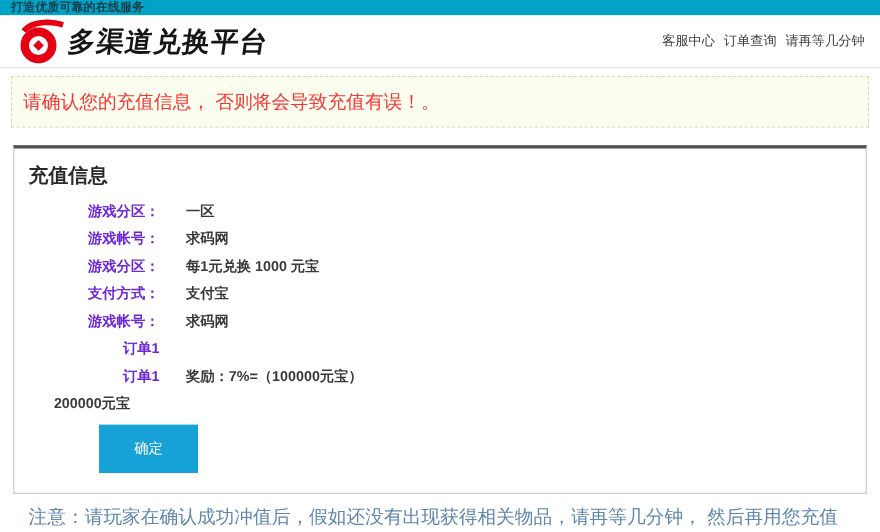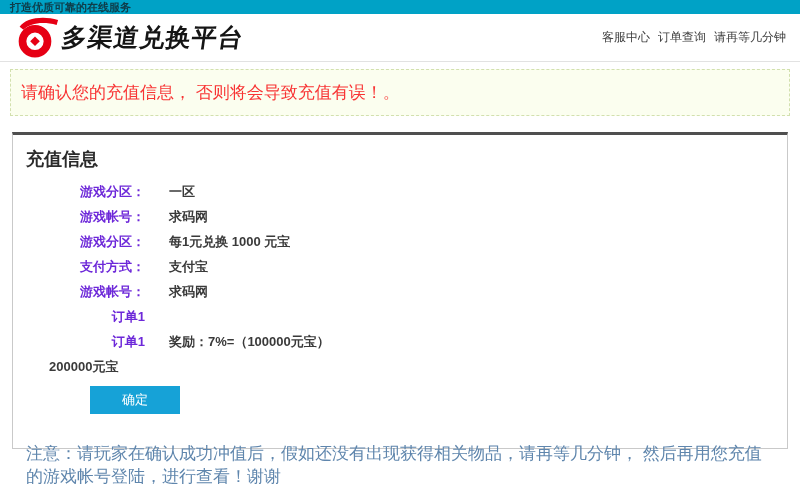--- a/index.html
+++ b/index.html
@@ -24,21 +24,21 @@
            padding:11px 10px; font-size:17px; color:#f83434; }
 
   
   .panel { margin:16px 12px 0 12px; border:1px solid #c9c9c9; border-top:3px solid #4f4f4f;
            background:#fff; padding:8px 12px 14px 12px; height:317px; }
   .panel-title { font-size:18px; font-weight:bold; color:#2b2b2b; padding:4px 0 8px 1px; }
   .rows { }
   .row { display:flex; height:25px; line-height:25px; font-size:13px; color:#3a3a3a; }
   .row-label { width:120px; text-align:right; font-weight:bold; color:#6d28d9; }
   .row-value { margin-left:24px;font-weight:bold; }
-  .confirm-btn { display:block; margin:7px 0 0 65px; width:90px; height:28px;
+  .confirm-btn { display:block; margin:7px 0 0 65px; width:90px; height:44px;
                  background:#16a2d7; color:#fff; border:none; font-size:13px;
                  cursor:pointer; font-family:inherit; }
   .note { margin-top:28px; font-size:17px; color:#5f86ad; padding-left:1px; }
 </style>
 </head>
 <body>
 
 <div class="topbar">
   <span>打造优质可靠的在线服务</span>
 </div>

